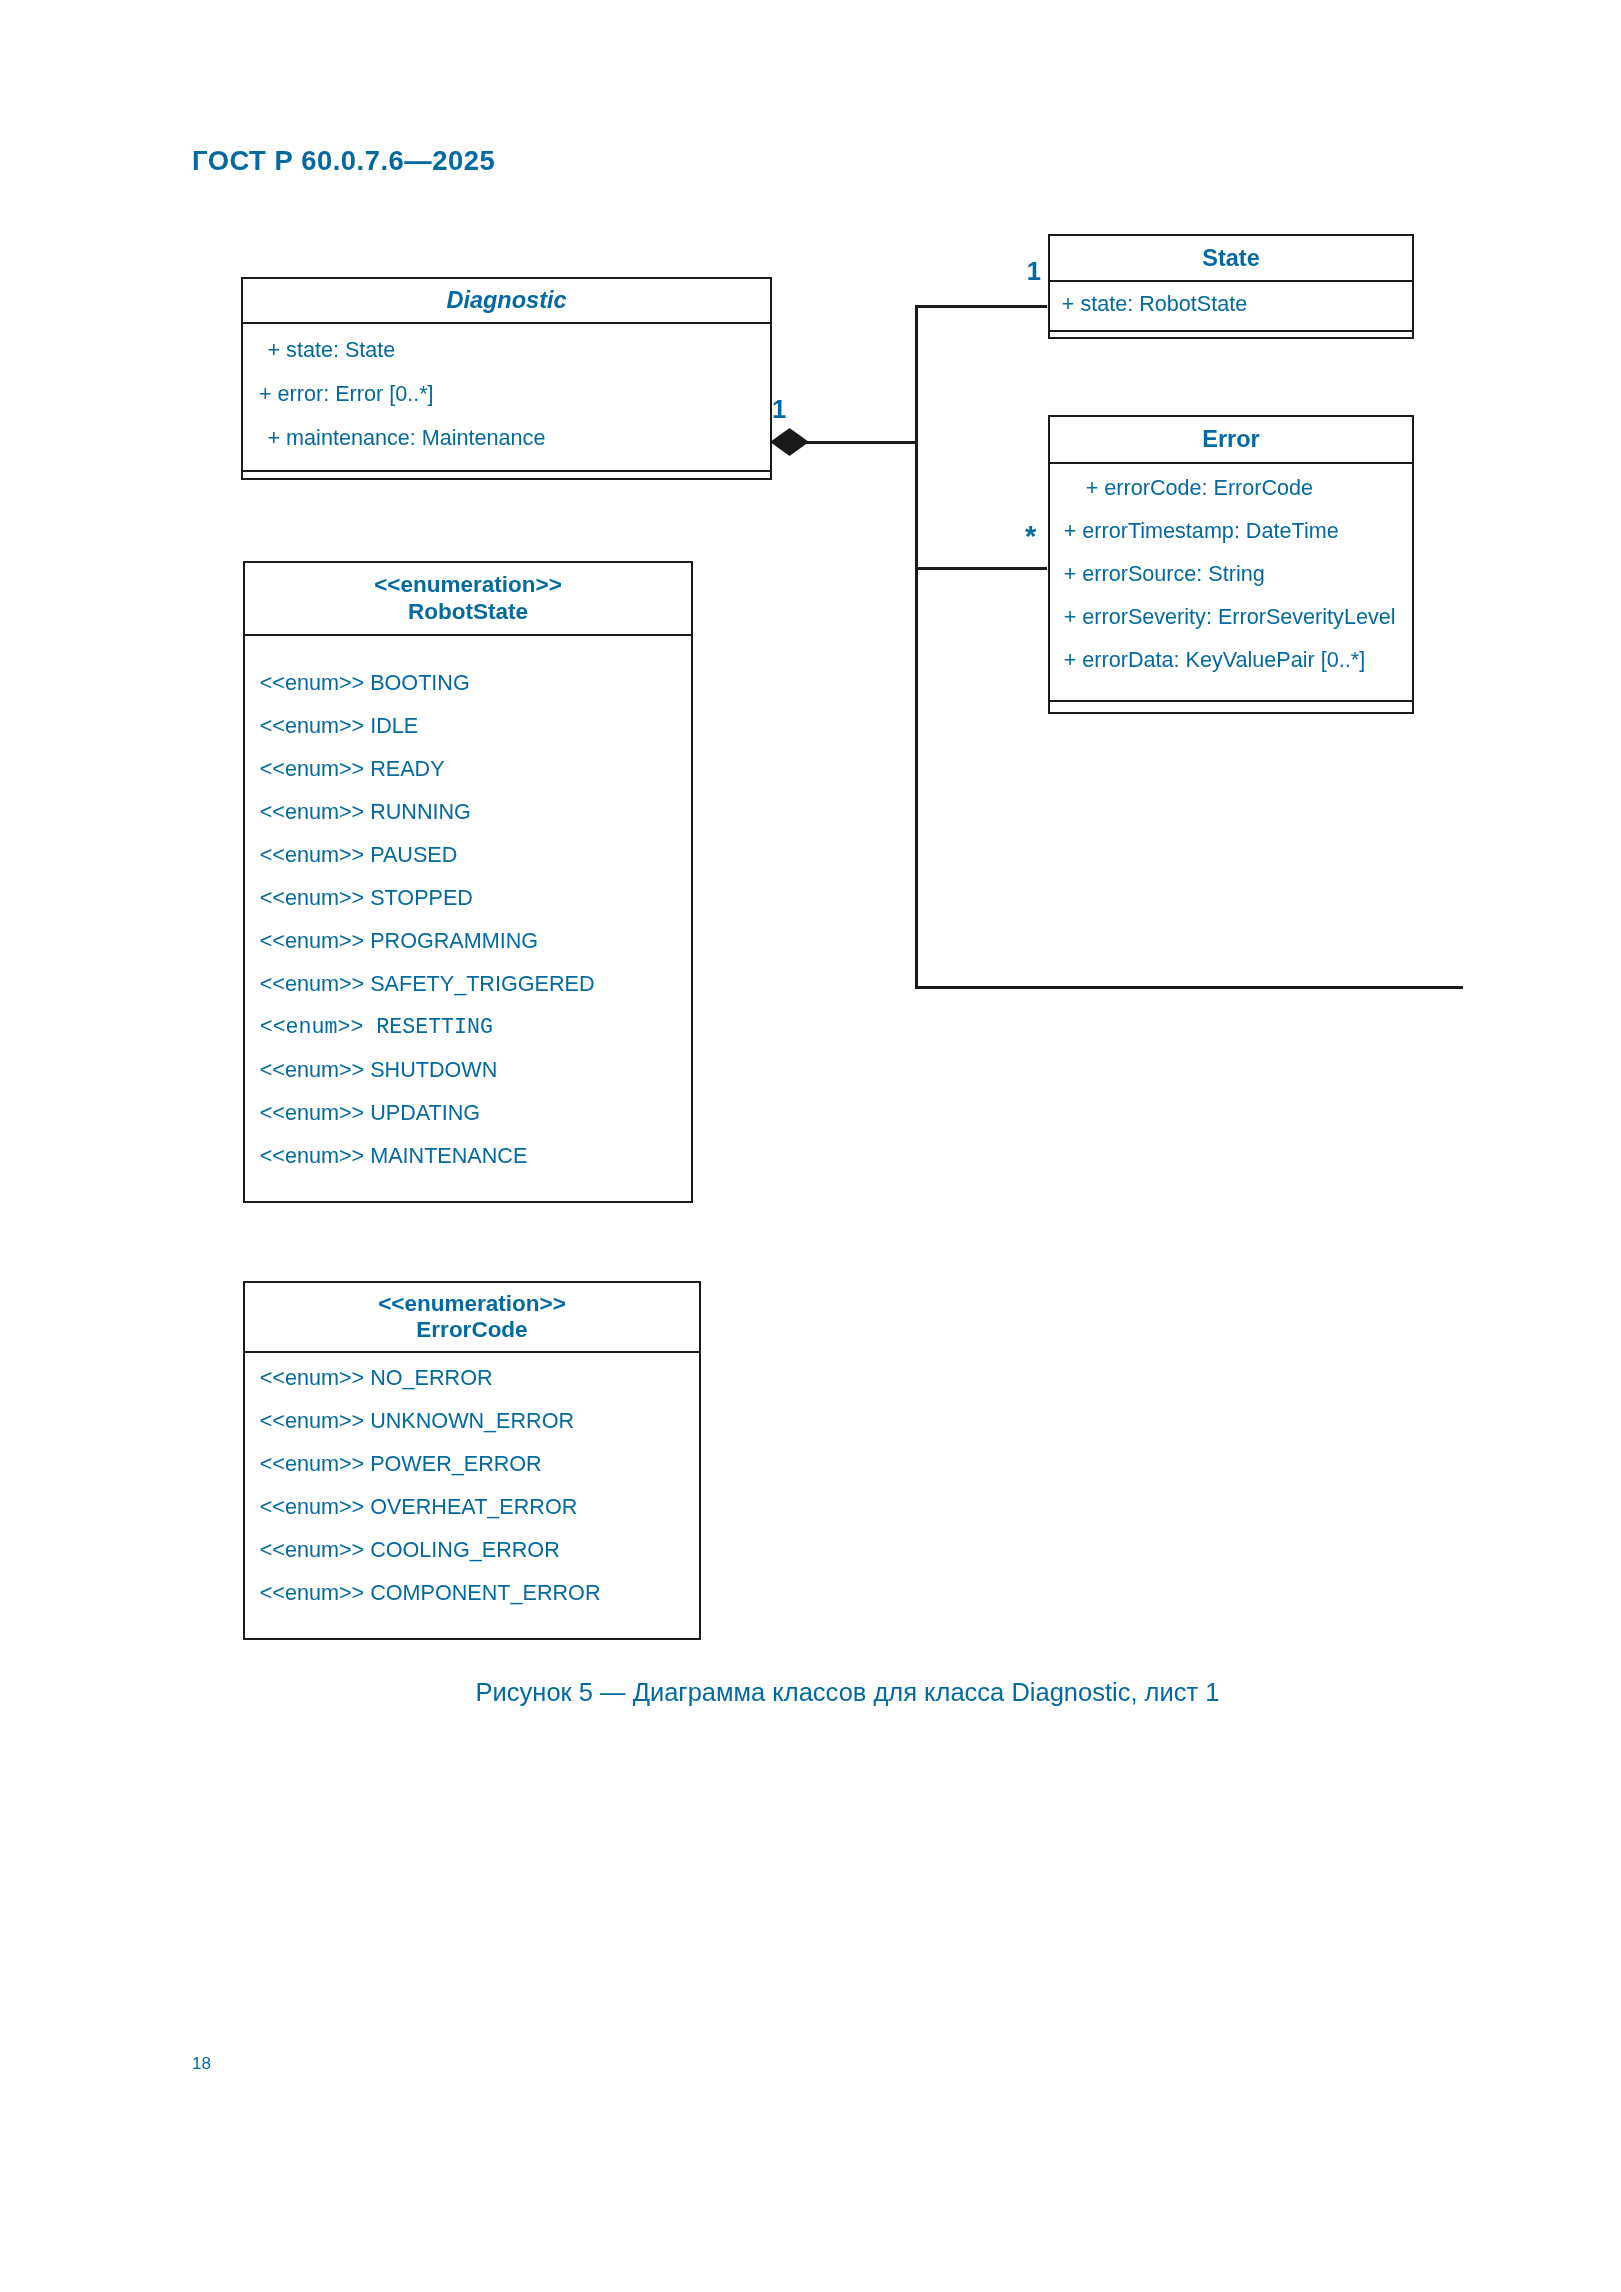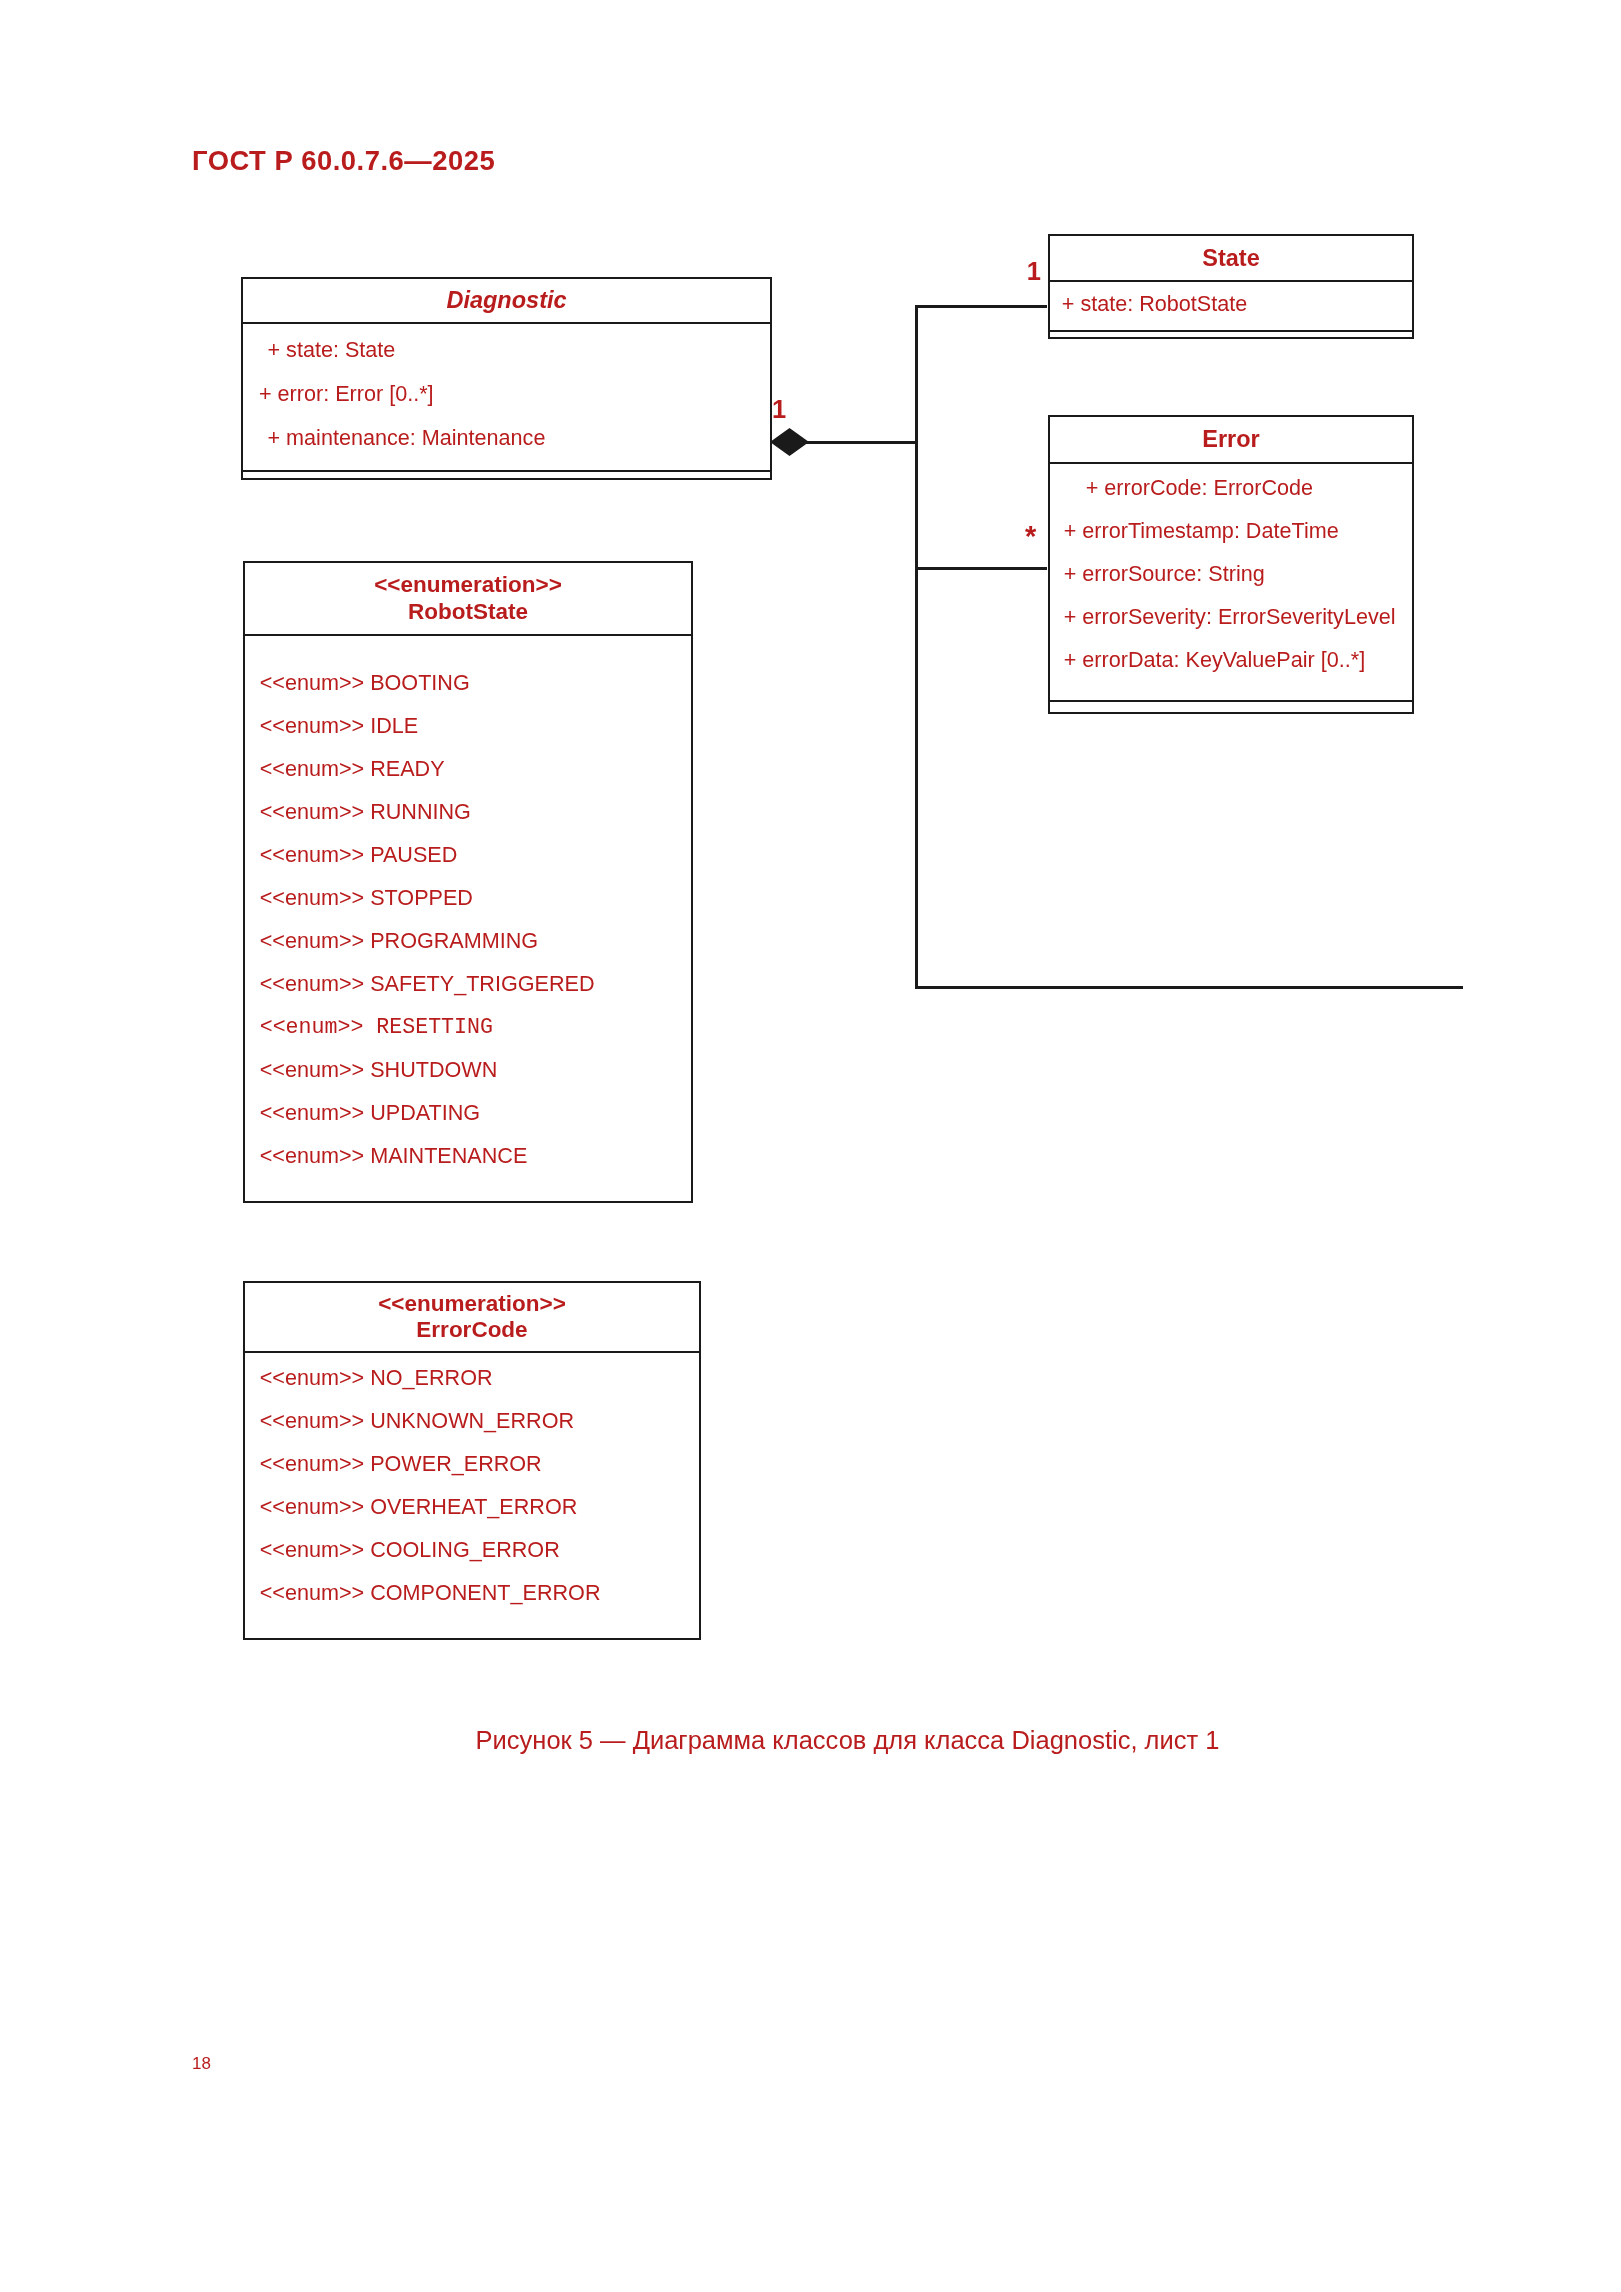--- a/index.html
+++ b/index.html
@@ -1,21 +1,21 @@
 <!DOCTYPE html>
 <html><head>
 <meta charset="utf-8">
 <style>
   html,body { margin:0; padding:0; background:#e8e8e8; }
   .page {
     position:relative;
     width:1621px; height:2293px;
     background:#ffffff;
     font-family:"Liberation Sans", sans-serif;
-    color:#b91c1c;
+    color:#0369a1;
     overflow:hidden;
   }
   .doc-header {
     position:absolute; left:192px; top:145px;
     font-size:27.4px; font-weight:bold; letter-spacing:0.5px;
   }
   
   .uml-box {
     position:absolute;
     border:2.9px solid #1a1a1a;
@@ -53,21 +53,21 @@
     clip-path:polygon(50% 0, 100% 50%, 50% 100%, 0 50%);
   }
   .mult {
     position:absolute;
     font-size:25.5px; font-weight:bold;
   }
   .mult.star { font-size:29px; }
   
   .figure-caption {
     position:absolute; left:74px; top:1678px; width:1547px;
-    text-align:center; font-size:25.5px;margin-top:48px;
+    text-align:center; font-size:25.5px;
   }
   .page-number {
     position:absolute; left:192px; top:2054px;
     font-size:17px;
   }
 </style>
 </head>
 <body>
 
 <div class="page">

